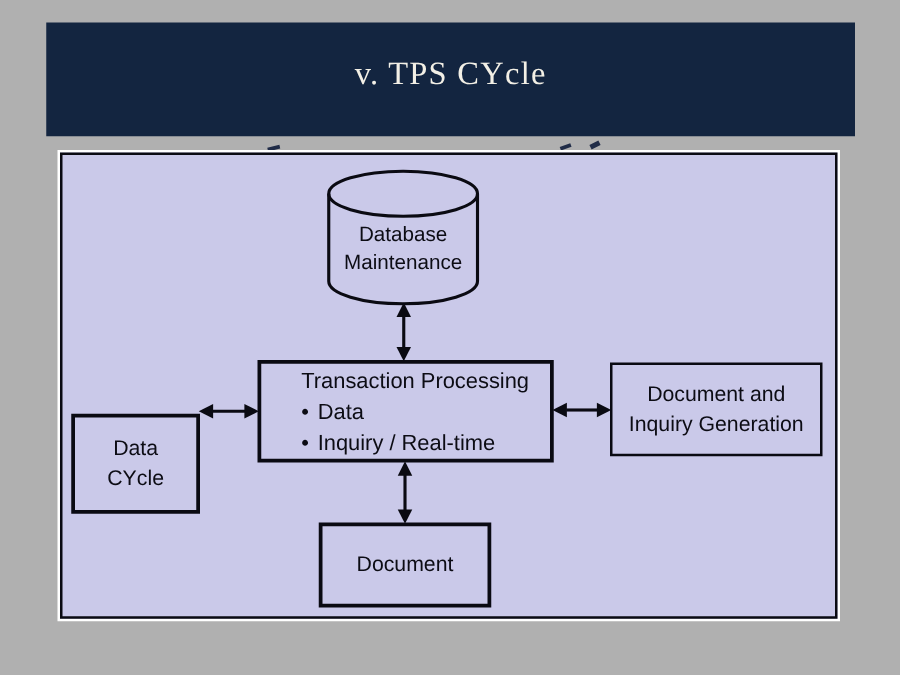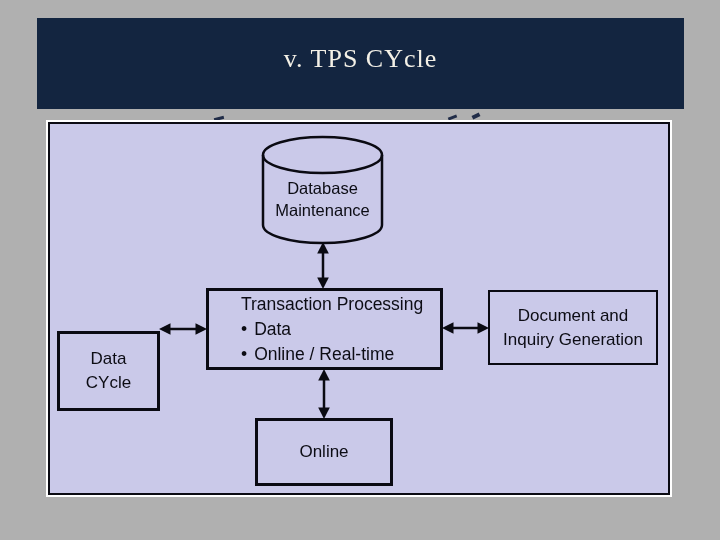--- a/index.html
+++ b/index.html
@@ -143,26 +143,26 @@
     <div>Data</div>
     <div>CYcle</div>
   </div>
 
   <div class="node-box box-transaction">
     <div>Transaction Processing</div>
     <div class="bullet-line">
       <span class="dot">•</span><span>Data</span>
     </div>
     <div class="bullet-line">
-      <span class="dot">•</span><span>Online / Real-time</span>
+      <span class="dot">•</span><span>Inquiry / Real-time</span>
     </div>
   </div>
 
   <div class="node-box box-document">
     <div>Document and</div>
     <div>Inquiry Generation</div>
   </div>
 
   <div class="node-box box-inquiry">
-    <div>Online</div>
+    <div>Document</div>
   </div>
 
 </div>
 
 </body></html>

